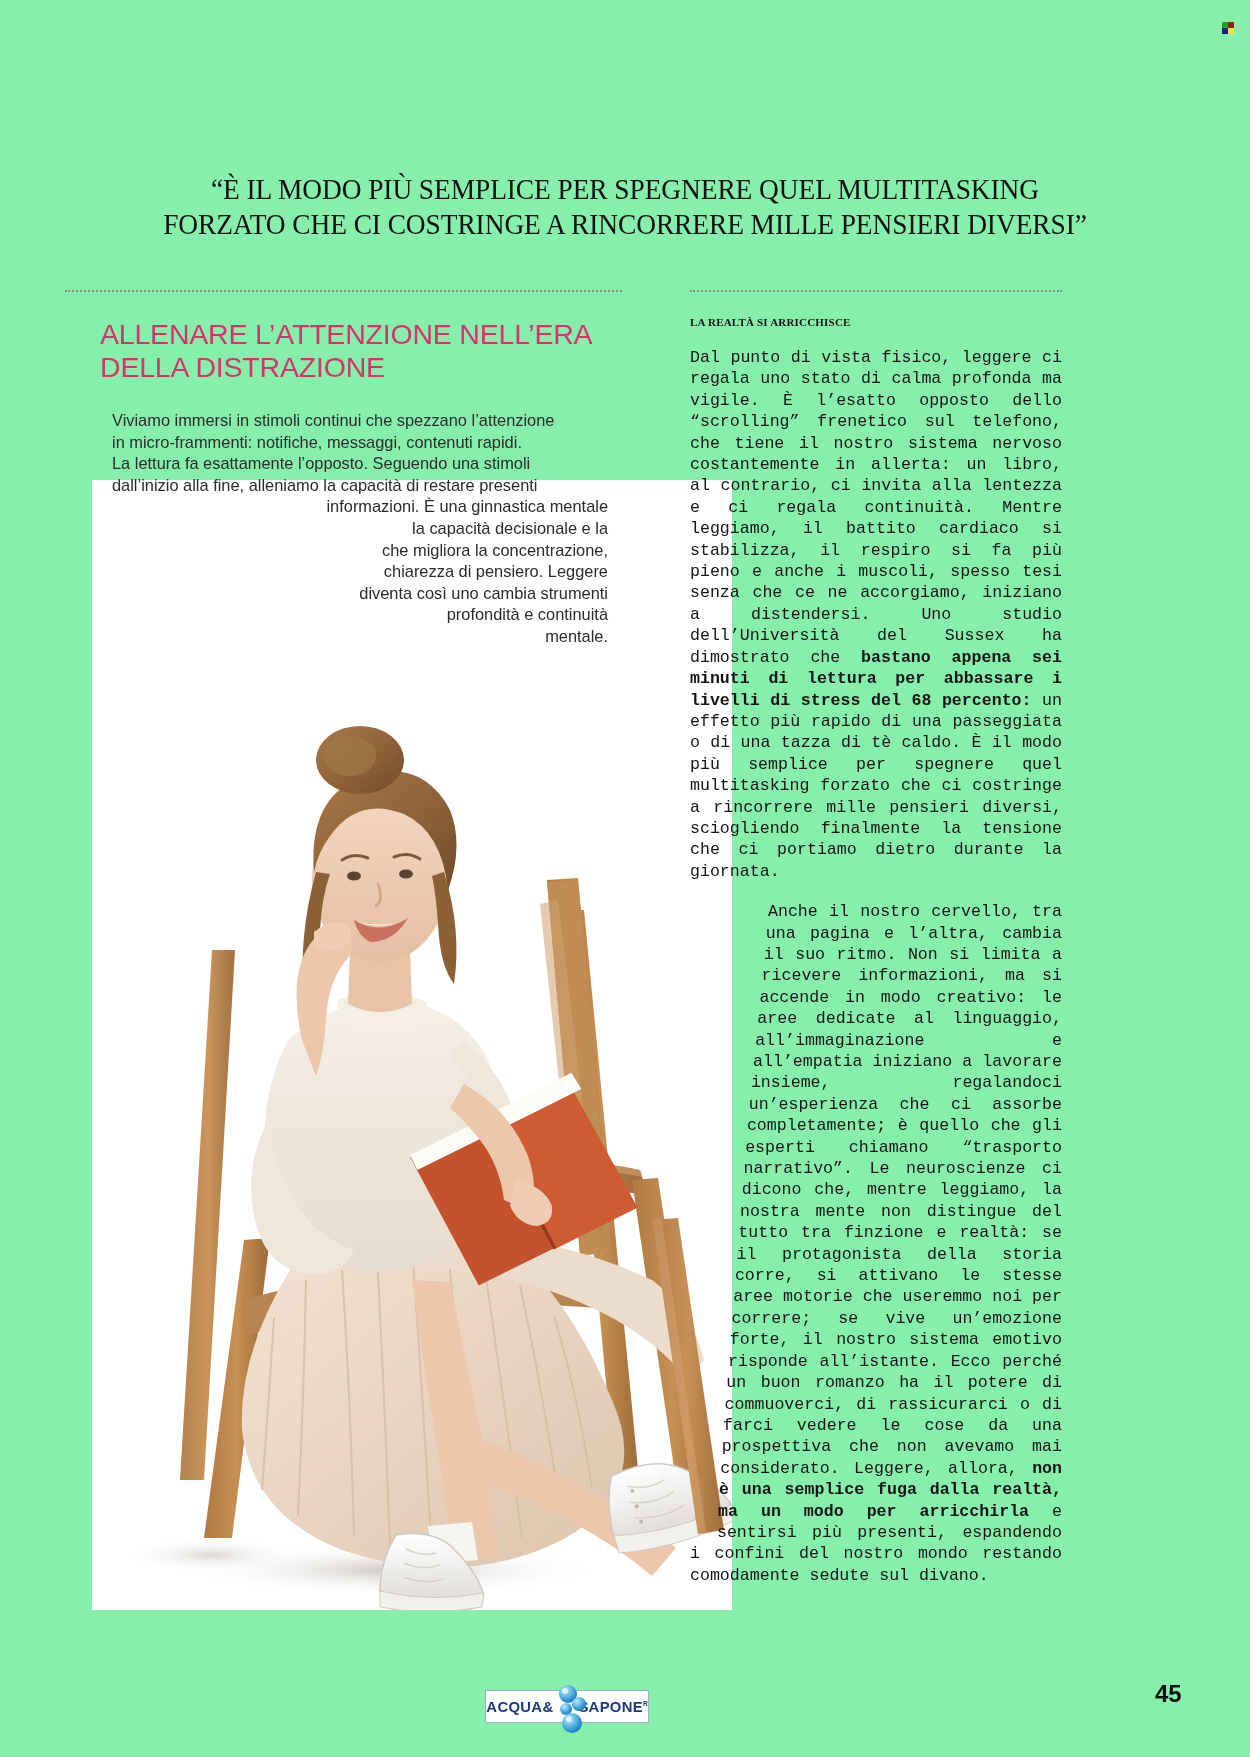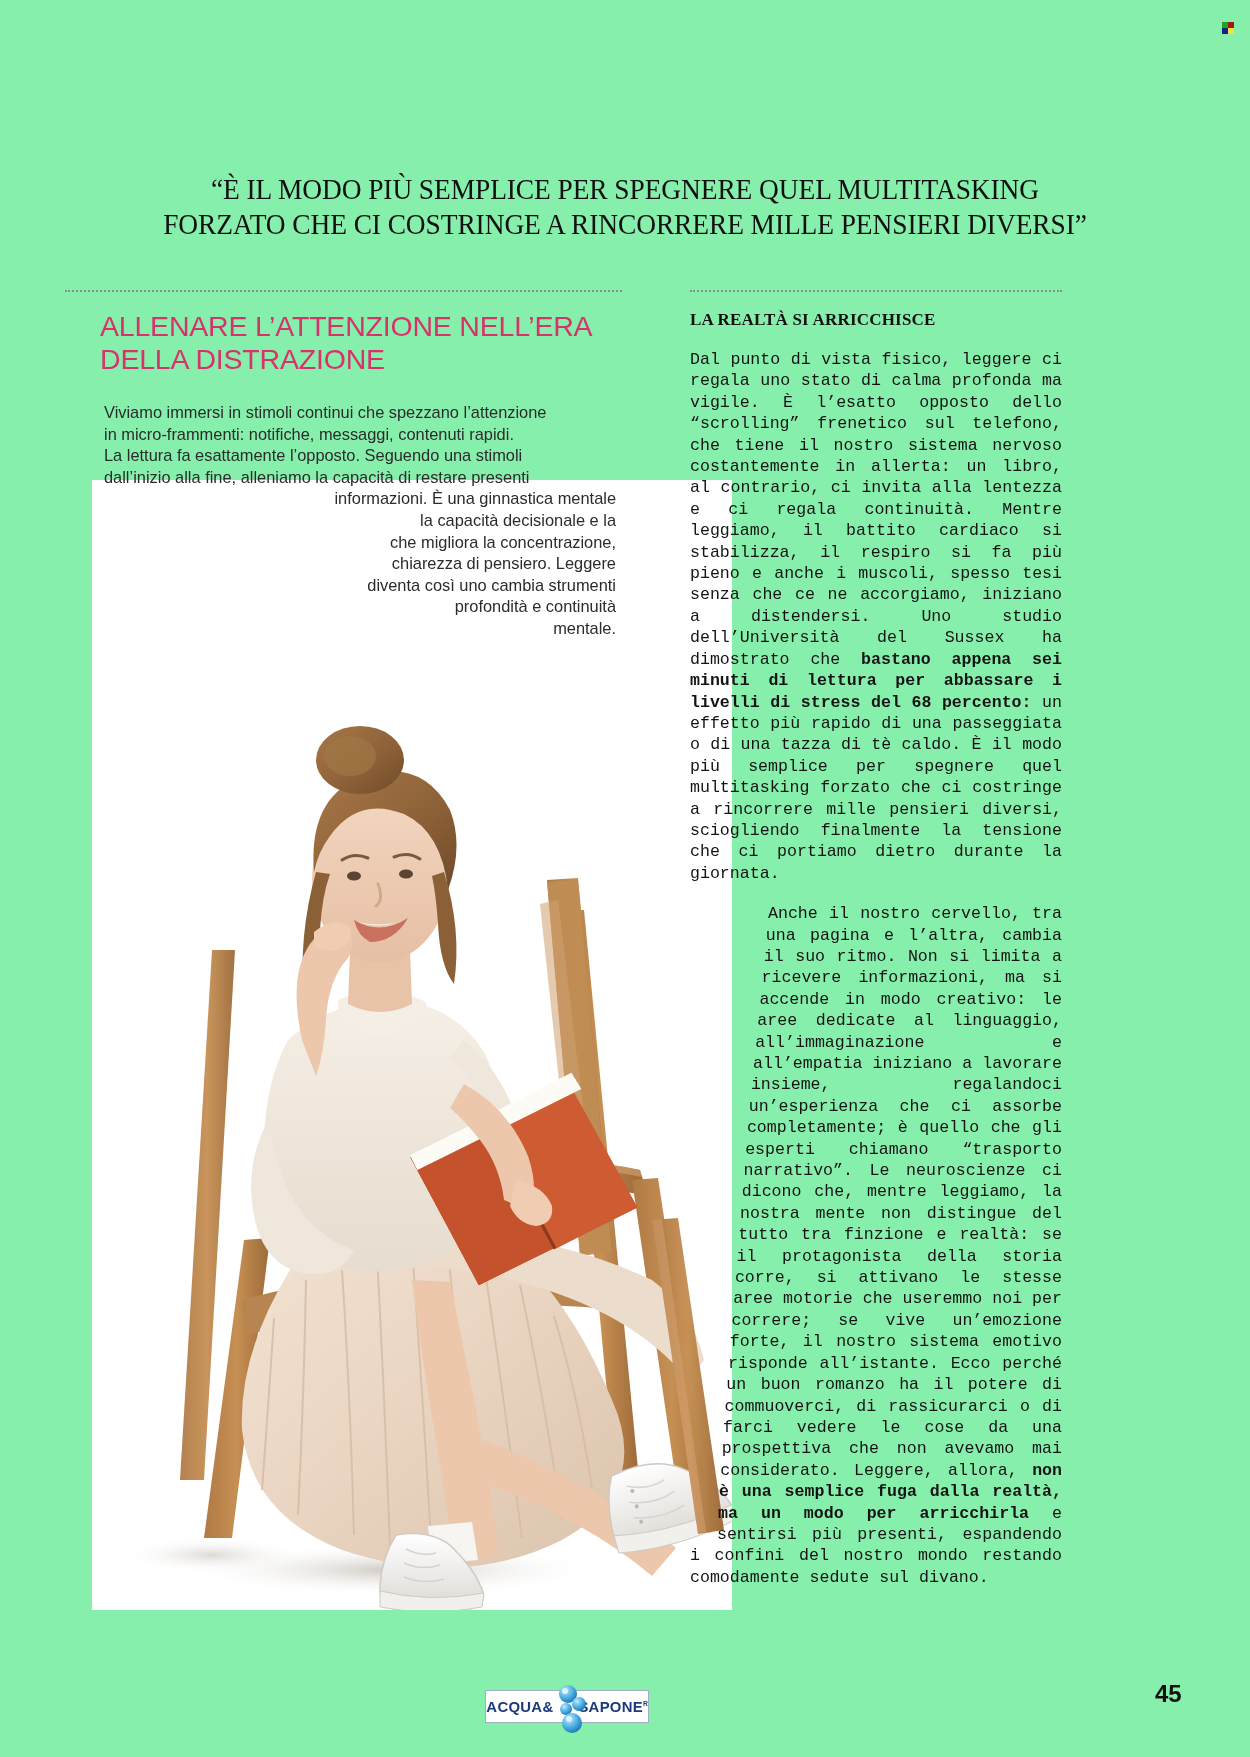--- a/index.html
+++ b/index.html
@@ -38,48 +38,48 @@
   .dotrule.r{left:690px;width:372px;}
 
   
   .left-col{position:absolute;left:100px;top:310px;width:520px;}
   .kicker{
     color:#d6336c;
     font-size:28.5px;
     line-height:33px;
     font-weight:400;
     letter-spacing:-0.2px;
-    margin:0 0 26px 0;
+    margin:8px 0 26px 0;
   }
   .kicker .l{display:block;}
 
   .lead{
     font-size:16.4px;
     line-height:21.6px;
     color:#2b2b2b;
-    margin:4px;
+    margin:12px;
   }
   .lead .l{display:block;white-space:nowrap;}
   .lead .l.c{text-align:right;}
 
   
   .photo{
     position:absolute;left:92px;top:480px;width:640px;height:1130px;
     overflow:hidden;
   }
 
   
   .right-col{position:absolute;left:690px;top:305px;width:372px;}
   .sub-head{
     font-family:"Liberation Serif",serif;
     font-weight:700;
-    font-size:17px;
+    font-size:11px;
     letter-spacing:0.2px;
     color:#111;
-    margin:5px 0 19px 0;
+    margin:11px 0 19px 0;
   }
   .body-serif{
     font-family:Liberation Mono, monospace;
     font-size:16.6px;
     line-height:21.4px;
     color:#141414;
     text-align:justify;
     text-justify:inter-word;
     margin:0;
     hyphens:manual;

